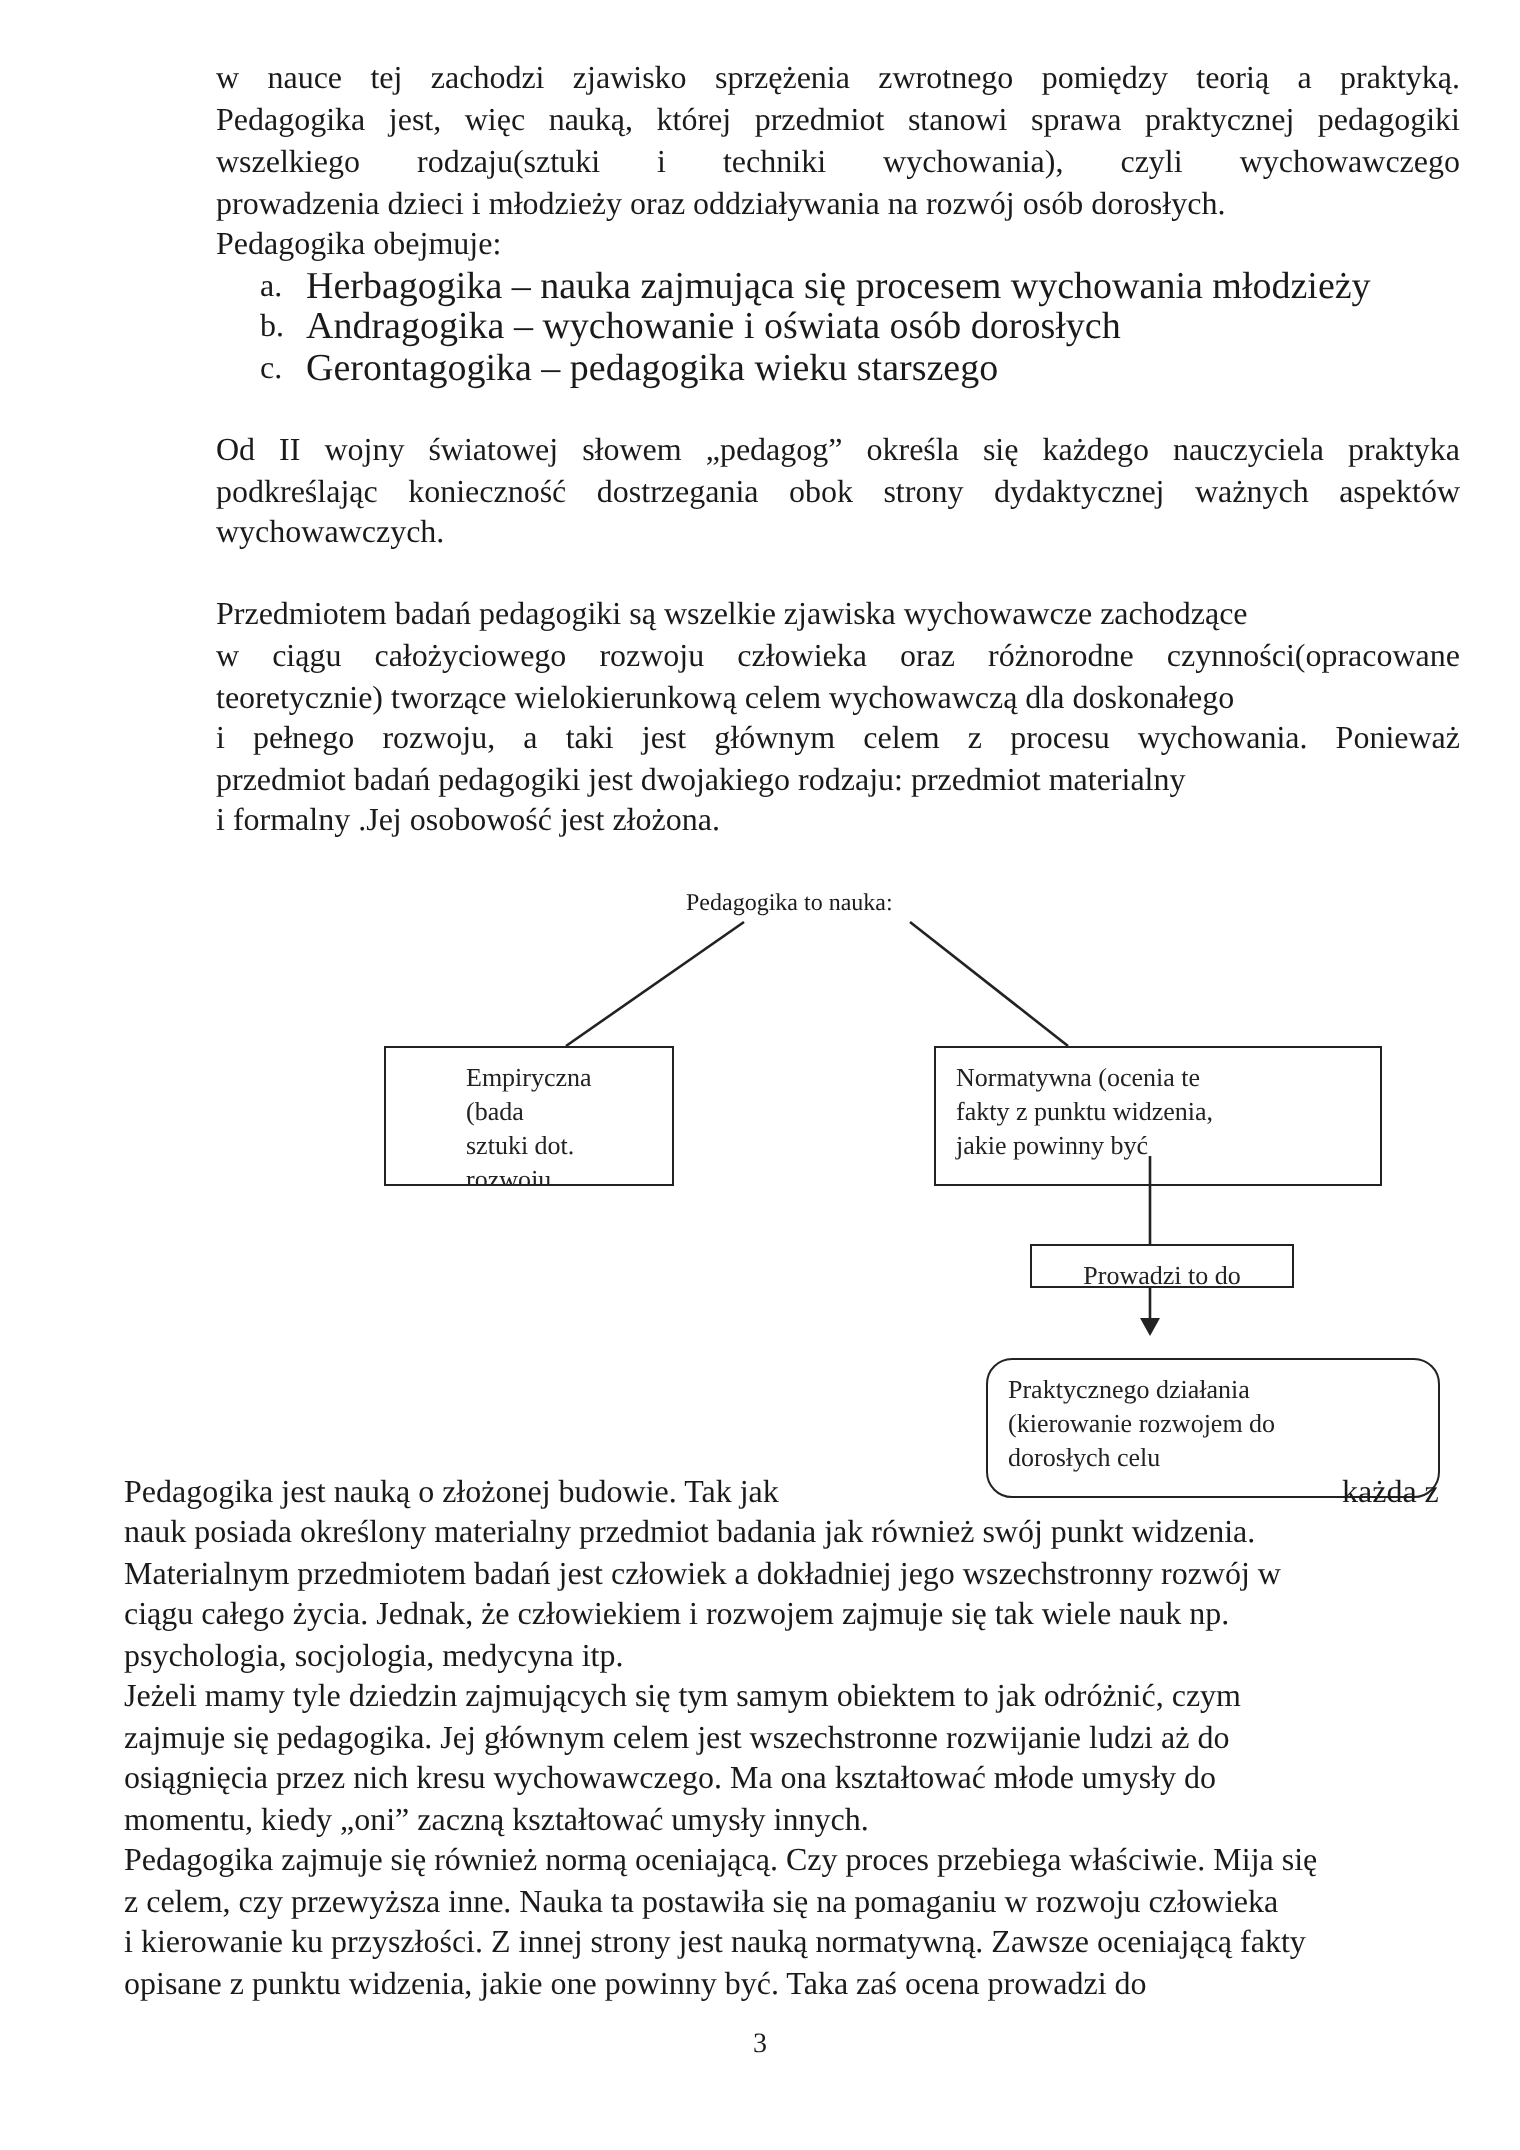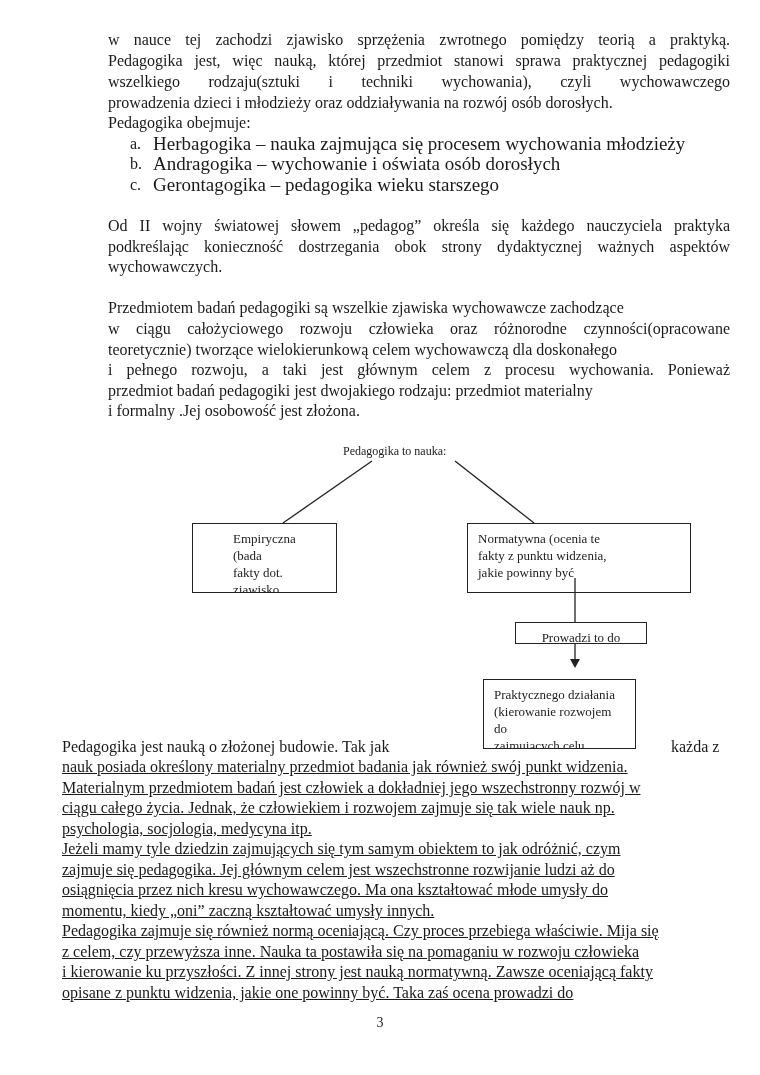--- a/index.html
+++ b/index.html
@@ -2,21 +2,21 @@
 <html><head>
 <meta charset="utf-8">
 <style>
   html, body { margin:0; padding:0; background:#ffffff; }
   body { width:760px; height:1075px; position:relative; overflow:hidden;
          font-family:"Liberation Serif", serif; color:#1a1a1a; }
   .page { position:absolute; left:0; top:0; width:760px; height:1075px; }
   .line { position:absolute; font-size:16px; line-height:20px; white-space:nowrap; }
   .just { text-align:justify; text-align-last:justify; }
   .para-left { left:108px; width:622px; }
-  .para-wide { left:62px; width:668px;text-decoration:underline; }
+  .para-wide { left:62px; width:668px; }
   .li-marker { position:absolute; left:130px; font-size:16px; line-height:20px; }
   .li-text { position:absolute; left:153px; font-size:19px; line-height:20px; white-space:nowrap; }
   svg.diagram { position:absolute; left:0; top:0; width:760px; height:1075px; pointer-events:none; }
   .box { position:absolute; border:1.3px solid #222; background:#fff; box-sizing:border-box;
          font-size:13px; line-height:17px; padding:6px 10px; overflow:hidden; color:#222; }
   .diag-title { position:absolute; font-size:12px; line-height:20px; white-space:nowrap; }
   .pagenum { position:absolute; left:0; width:760px; text-align:center; font-size:14px; top:1015px; }
 </style>
 </head>
 <body>
@@ -58,41 +58,41 @@
   <svg class="diagram" viewBox="0 0 760 1075">
     <line x1="372" y1="461" x2="283" y2="523" stroke="#222" stroke-width="1.3"></line>
     <line x1="455" y1="461" x2="534" y2="523" stroke="#222" stroke-width="1.3"></line>
     <line x1="575" y1="578" x2="575" y2="622" stroke="#222" stroke-width="1.3"></line>
     <line x1="575" y1="643" x2="575" y2="660" stroke="#222" stroke-width="1.3"></line>
     <polygon points="570,659 580,659 575,668" fill="#222"></polygon>
   </svg>
 
   <div class="box" style="left:192px; top:523px; width:145px; height:70px;padding-left:40px;">
     <div>Empiryczna (bada</div>
-    <div>fakty dot. zjawisko</div>
+    <div>sztuki dot. rozwoju</div>
     <div>określony</div>
   </div>
 
   <div class="box" style="left:467px; top:523px; width:224px; height:70px;">
     <div>Normatywna (ocenia te</div>
     <div>fakty z punktu widzenia,</div>
     <div>jakie powinny być</div>
   </div>
   <svg class="diagram" viewBox="0 0 760 1075">
     <line x1="575" y1="578" x2="575" y2="593" stroke="#222" stroke-width="1.3"></line>
   </svg>
 
   <div class="box" style="left:515px; top:622px; width:132px; height:22px; padding:6px 10px 0 10px;text-align:center;">
     <div>Prowadzi to do</div>
   </div>
 
-  <div class="box" style="left:483px; top:679px; width:153px; height:70px;">
+  <div class="box" style="left:493px; top:679px; width:227px; height:70px;border-radius:13px;">
     <div>Praktycznego działania</div>
     <div>(kierowanie rozwojem do</div>
-    <div>zajmujących celu</div>
+    <div>dorosłych celu</div>
   </div>
 
   <div class="line" style="left:62px; top:737px">Pedagogika jest nauką o złożonej budowie. Tak jak</div>
   <div class="line" style="left:671px; top:737px">każda z</div>
   <div class="line para-wide" style="top:757px">nauk posiada określony materialny przedmiot badania jak również swój punkt widzenia.</div>
   <div class="line para-wide" style="top:798px">ciągu całego życia. Jednak, że człowiekiem i rozwojem zajmuje się tak wiele nauk np.</div>
   <div class="line para-wide" style="top:778px">Materialnym przedmiotem badań jest człowiek a dokładniej jego wszechstronny rozwój w</div>
   <div class="line para-wide" style="top:819px">psychologia, socjologia, medycyna itp.</div>
   <div class="line para-wide" style="top:839px">Jeżeli mamy tyle dziedzin zajmujących się tym samym obiektem to jak odróżnić, czym</div>
   <div class="line para-wide" style="top:860px">zajmuje się pedagogika. Jej głównym celem jest wszechstronne rozwijanie ludzi aż do</div>

